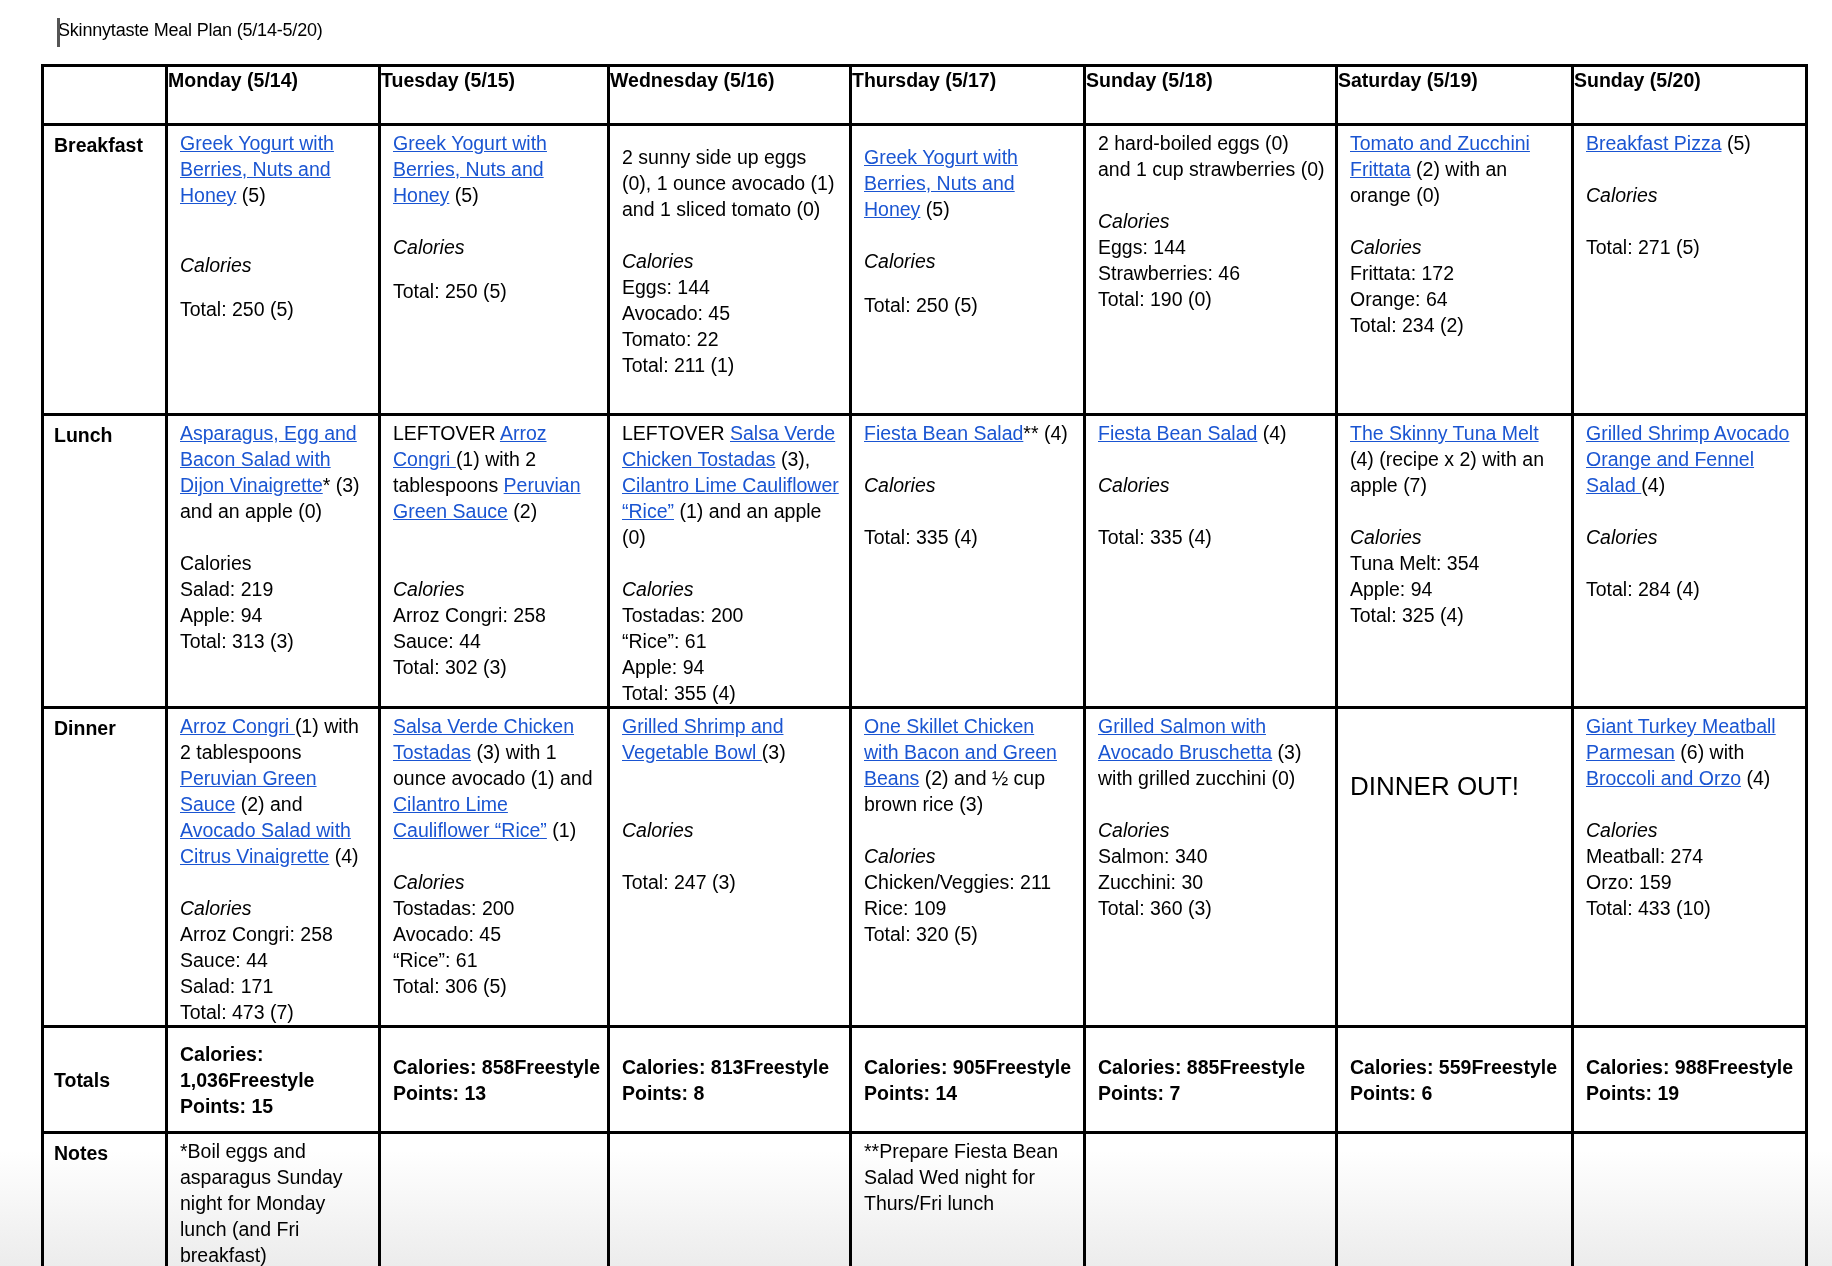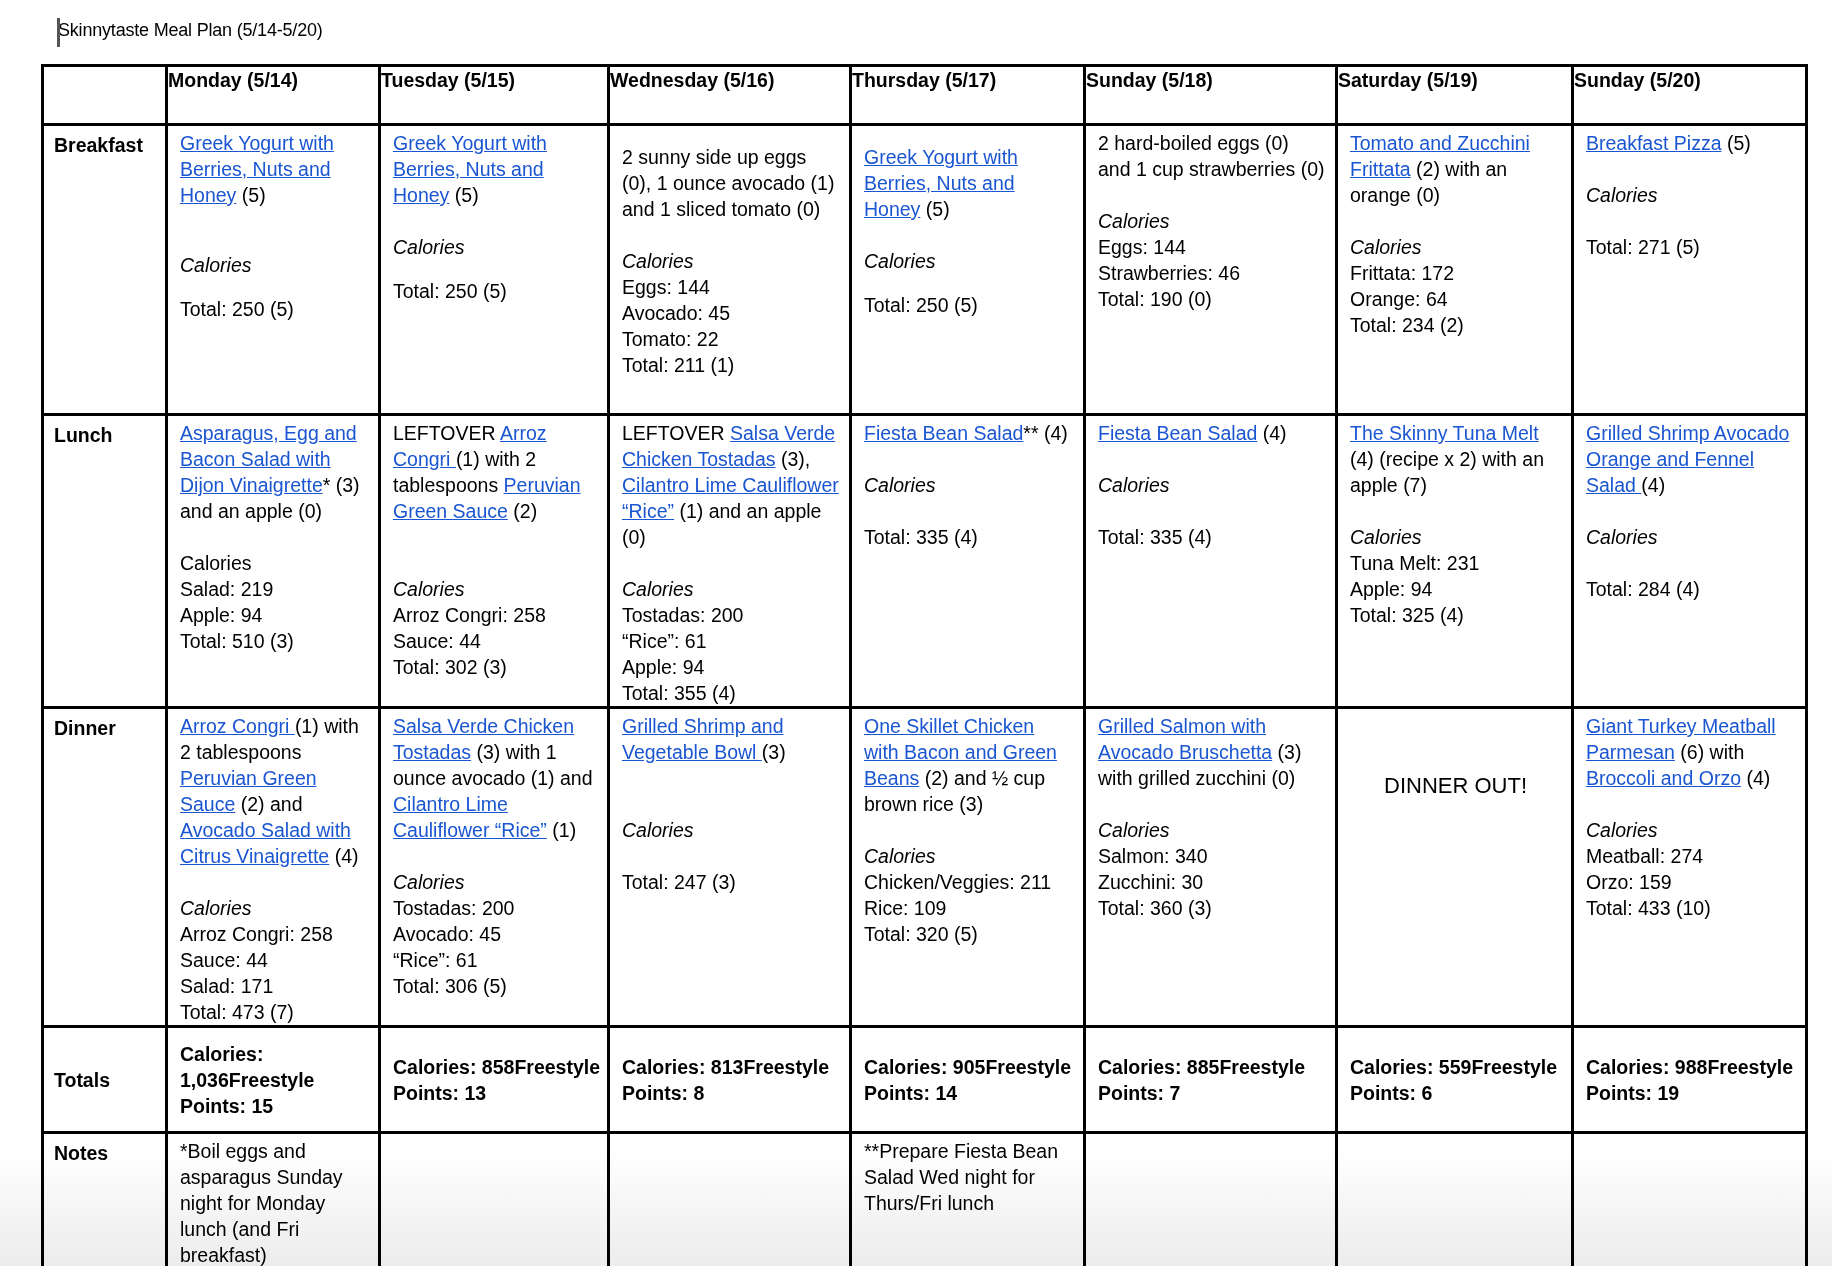--- a/index.html
+++ b/index.html
@@ -38,21 +38,21 @@
   .hdr th { font-weight: bold; font-size: 21px; text-align: left; padding-top: 5px; }
   .rowlabel { font-weight: bold; padding: 6px 0 0 10px !important; font-size: 20px; }
   .cell { padding: 4px 10px 0 12px !important; }
   .cell .line { display: block; white-space: normal; }
   .link { color: #1a55d2; text-decoration: underline; }
   .it { font-style: italic; }
   .b { font-weight: normal; }
   .gap { display: block; height: 26px; }
   .totals-cell { vertical-align: middle !important; font-weight: bold; padding-left: 12px !important; }
   .totals-label { vertical-align: middle !important; font-weight: bold; padding-left: 10px !important; font-size: 20px; }
-  .dinner-out { font-size: 22px; display:block; padding-top: 60px; text-align: center; }
+  .dinner-out { font-size: 26px; display:block; padding-top: 60px; }
 </style>
 </head>
 <body>
 
 <div class="bottom-shade"></div>
 <div class="caret"></div>
 <div class="doc-title">Skinnytaste Meal Plan (5/14-5/20)</div>
 
 <table class="plan">
   <colgroup>
@@ -137,21 +137,21 @@
   </tr>
 
   <tr style="height:289px">
     <td class="rowlabel">Lunch</td>
     <td class="cell">
       <span class="line"><a class="link">Asparagus, Egg and Bacon Salad with Dijon Vinaigrette</a><span>* (3) and an apple (0)</span></span>
       <span class="gap"></span>
       <span class="line">Calories</span>
       <span class="line">Salad: 219</span>
       <span class="line">Apple: 94</span>
-      <span class="line b">Total: 510 (3)</span>
+      <span class="line b">Total: 313 (3)</span>
     </td>
     <td class="cell">
       <span class="line"><span>LEFTOVER </span><a class="link">Arroz Congri </a><span>(1) with 2 tablespoons </span><a class="link">Peruvian Green Sauce</a><span> (2)</span></span>
       <span class="gap"></span>
           <span class="gap"></span>
       <span class="line it">Calories</span>
       <span class="line">Arroz Congri: 258</span>
       <span class="line">Sauce: 44</span>
       <span class="line b">Total: 302 (3)</span>
     </td>
@@ -175,21 +175,21 @@
       <span class="line"><a class="link">Fiesta Bean Salad</a><span> (4)</span></span>
       <span class="gap"></span>
       <span class="line it">Calories</span>
       <span class="gap"></span>
       <span class="line b">Total: 335 (4)</span>
     </td>
     <td class="cell">
       <span class="line"><a class="link">The Skinny Tuna Melt</a><span> (4) (recipe x 2) with an apple (7)</span></span>
       <span class="gap"></span>
       <span class="line it">Calories</span>
-      <span class="line">Tuna Melt: 231</span>
+      <span class="line">Tuna Melt: 354</span>
       <span class="line">Apple: 94</span>
       <span class="line b">Total: 325 (4)</span>
     </td>
     <td class="cell">
       <span class="line"><a class="link">Grilled Shrimp Avocado Orange and Fennel Salad </a><span>(4)</span></span>
       <span class="gap"></span>
       <span class="line it">Calories</span>
       <span class="gap"></span>
       <span class="line b">Total: 284 (4)</span>
     </td>

